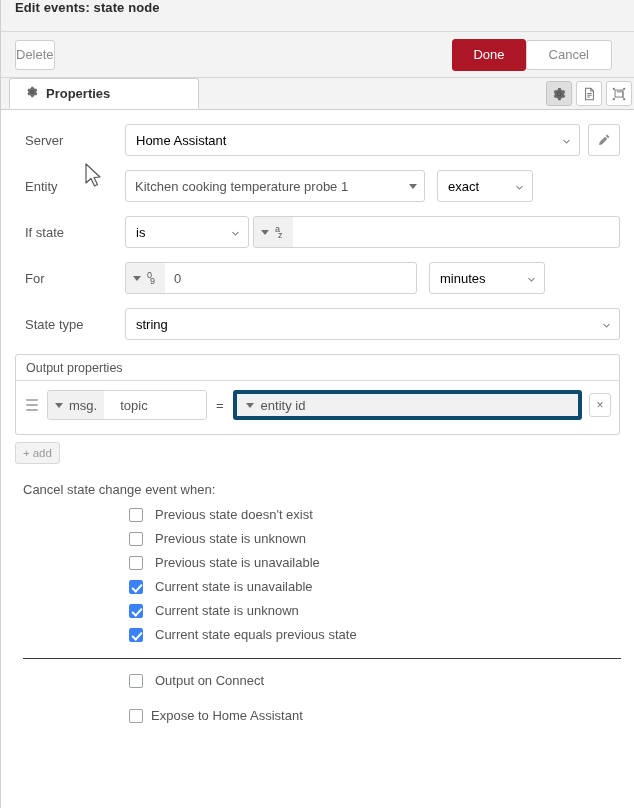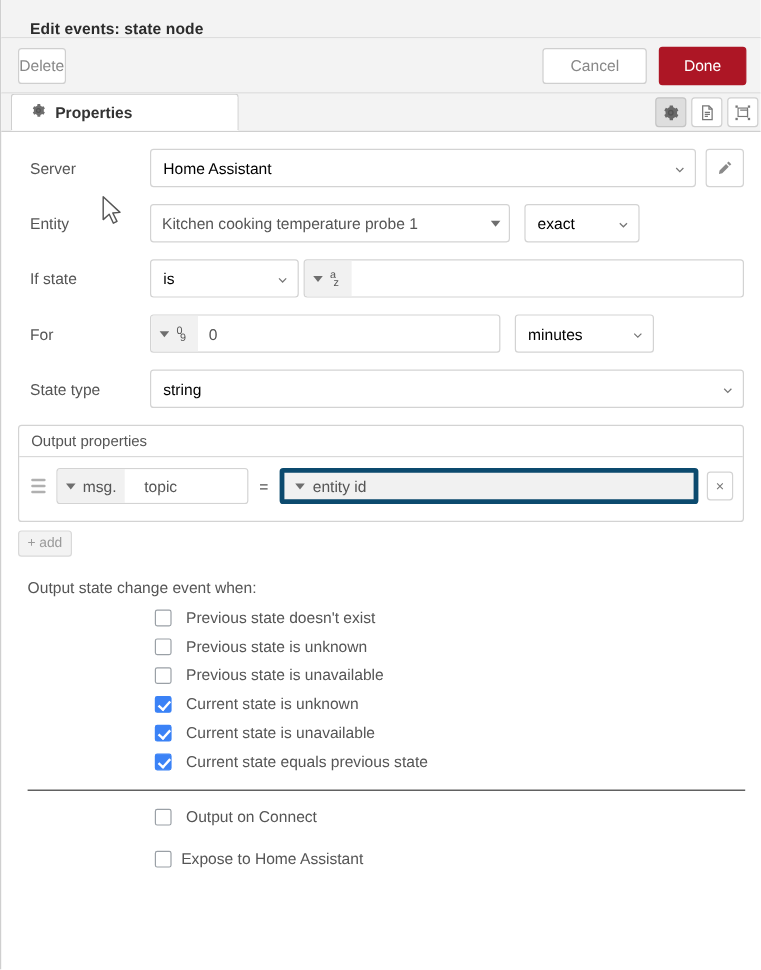--- a/index.html
+++ b/index.html
@@ -19,22 +19,22 @@
     border-left: 1px solid #cfcfcf;
     overflow: hidden;
   }
 
   
   .titlebar {
     height: 32px;
     background: #f3f3f3;
     border-bottom: 1px solid #d8d8d8;
     display: flex;
-    align-items: flex-end;
-    padding: 0 24px;
+    align-items: flex-start;
+    padding: 0 14px;
   }
   .titlebar .title {
     font-weight: bold;
     font-size: 13px;
     color: #2b2b2b;
     letter-spacing: .1px;
   }
 
   
   .actionbar {
@@ -390,22 +390,22 @@
 
   
   <div class="titlebar">
     <span class="title">Edit events: state node</span>
   </div>
 
   
   <div class="actionbar">
     <button class="btn btn-delete">Delete</button>
     <div class="spacer"></div>
+    <button class="btn btn-done">Done</button>
     <button class="btn btn-cancel">Cancel</button>
-    <button class="btn btn-done">Done</button>
   </div>
 
   
   <div class="tabstrip">
     <div class="tab">
       <span>
         <svg width="12" height="12" viewBox="0 0 16 16" fill="#555">
           <path d="M8 5.2a2.8 2.8 0 100 5.6 2.8 2.8 0 000-5.6zm0 4.2a1.4 1.4 0 110-2.8 1.4 1.4 0 010 2.8z"></path>
           <path d="M14 8c0-.4 0-.8-.1-1.1l1.3-1-1.5-2.6-1.5.6a5.6 5.6 0 00-1.9-1.1L10 1H7l-.3 1.8c-.7.2-1.3.6-1.9 1.1l-1.5-.6L1.8 5.9l1.3 1A6 6 0 003 8c0 .4 0 .8.1 1.1l-1.3 1 1.5 2.6 1.5-.6c.6.5 1.2.9 1.9 1.1L7 15h3l.3-1.8c.7-.2 1.3-.6 1.9-1.1l1.5.6 1.5-2.6-1.3-1c.1-.3.1-.7.1-1.1z" opacity=".85"></path>
         </svg>
@@ -552,41 +552,41 @@
         <div class="rm">×</div>
       </div>
     </div>
   </div>
   <div class="addbtn">
     <span>+</span>
     <span>add</span>
   </div>
 
   
-  <div class="section-title">Output state change event when:</div>
+  <div class="section-title">Cancel state change event when:</div>
 
   <div class="cbrow">
     <div class="cb"></div>
     <span class="cblabel">Previous state doesn't exist</span>
   </div>
   <div class="cbrow">
     <div class="cb"></div>
     <span class="cblabel">Previous state is unknown</span>
   </div>
   <div class="cbrow">
     <div class="cb"></div>
     <span class="cblabel">Previous state is unavailable</span>
   </div>
   <div class="cbrow">
     <div class="cb on"></div>
-    <span class="cblabel">Current state is unknown</span>
+    <span class="cblabel">Current state is unavailable</span>
   </div>
   <div class="cbrow">
     <div class="cb on"></div>
-    <span class="cblabel">Current state is unavailable</span>
+    <span class="cblabel">Current state is unknown</span>
   </div>
   <div class="cbrow">
     <div class="cb on"></div>
     <span class="cblabel">Current state equals previous state</span>
   </div>
 
   <div class="divider"></div>
 
   <div class="cbrow">
     <div class="cb"></div>

